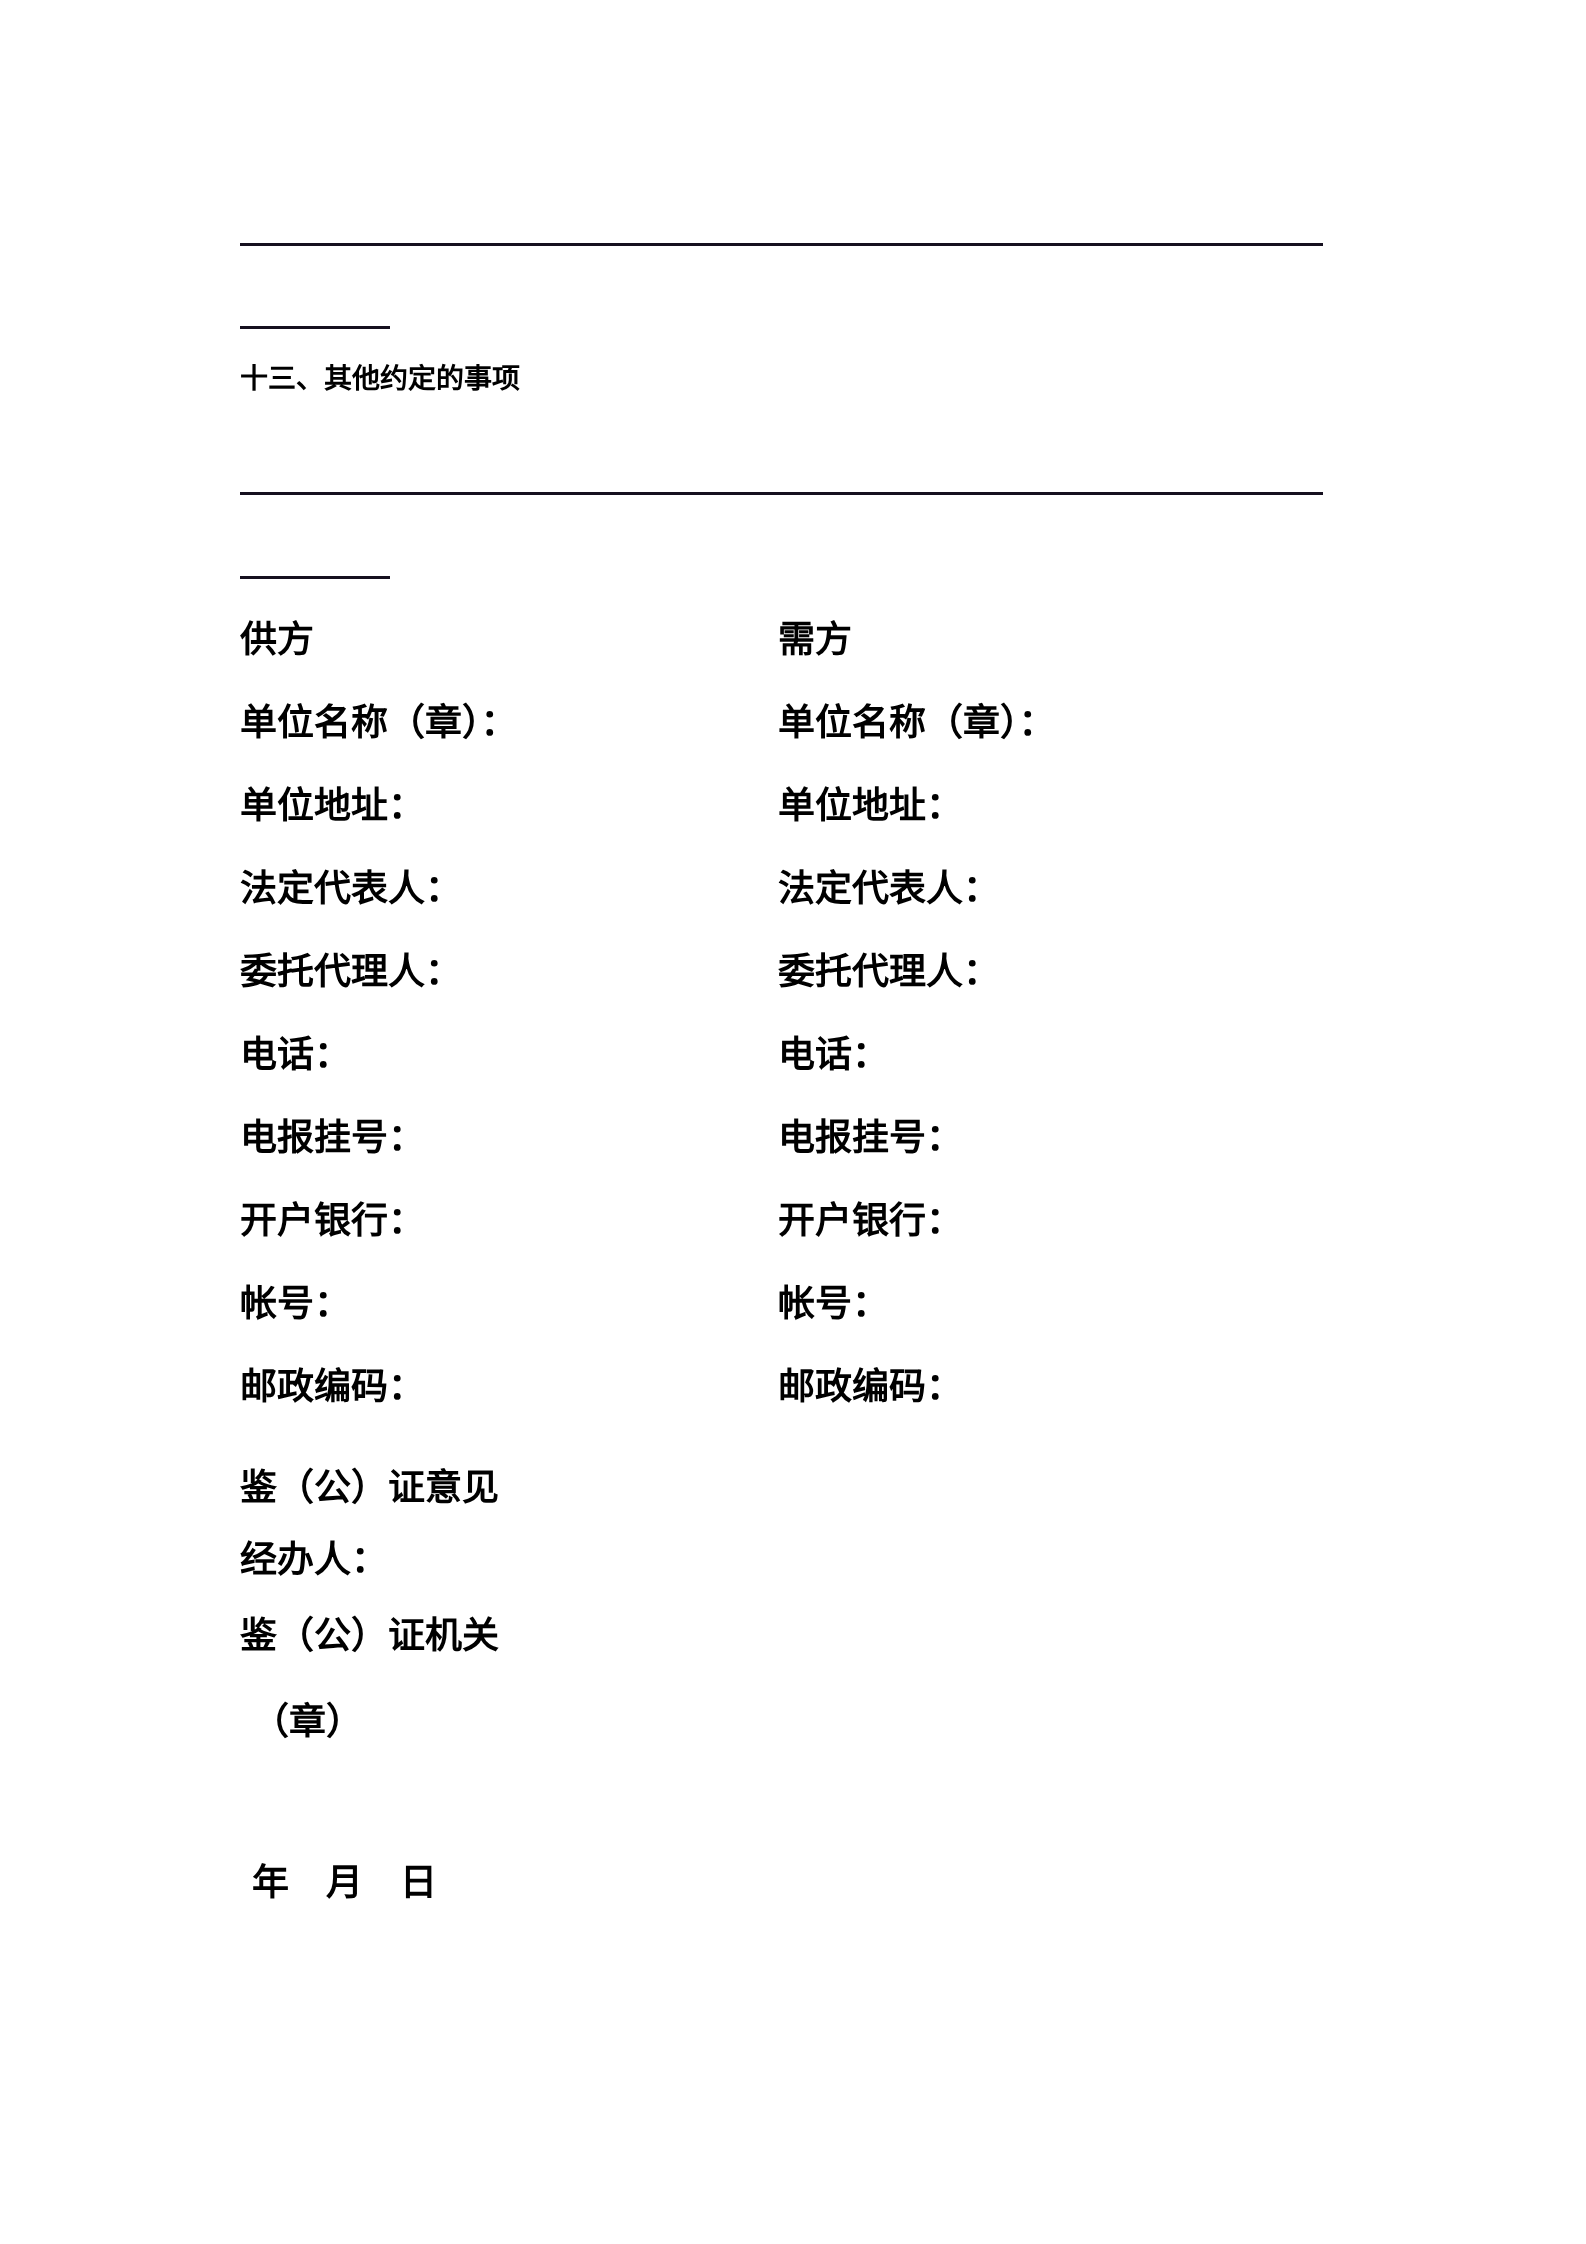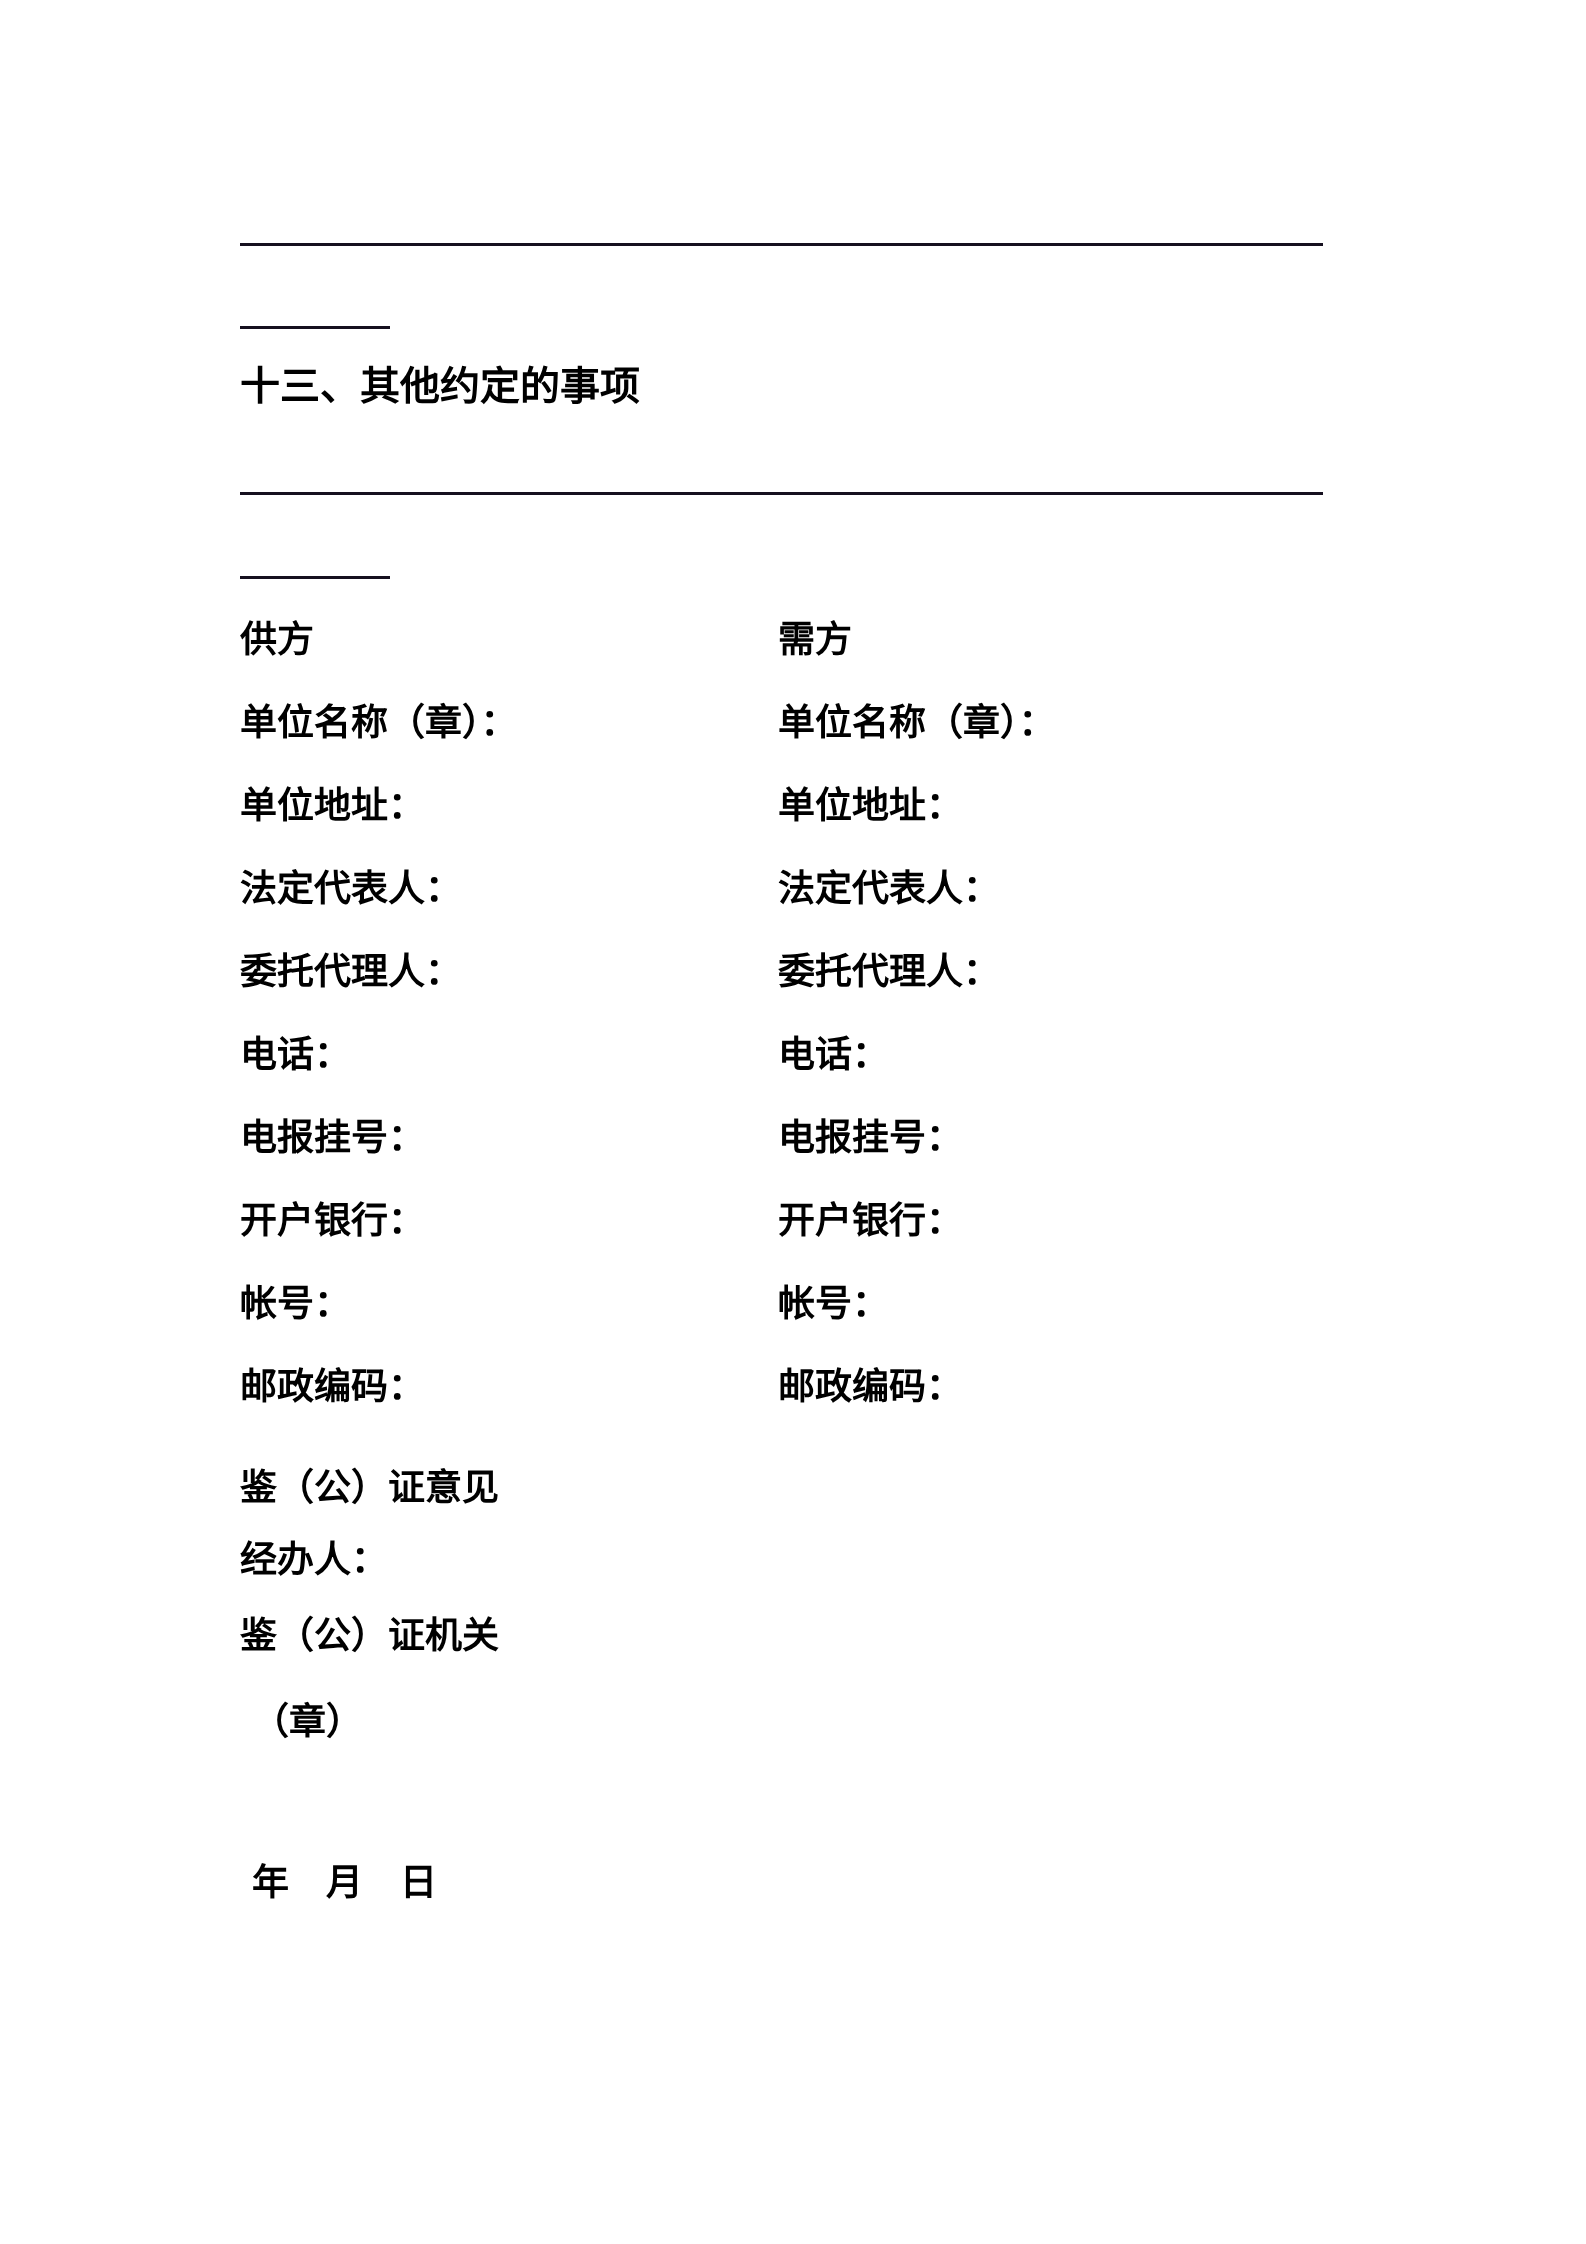--- a/index.html
+++ b/index.html
@@ -21,21 +21,21 @@
     height: 3px;
     background: #15101f;
   }
   .rule.long  { left: 240px; width: 1083px; }
   .rule.short { left: 240px; width: 150px; }
   .heading {
     position: absolute;
     left: 240px;
     top: 364px;
     margin: 0;
-    font-size: 40px;
+    font-size: 28px;
     font-weight: 700;
     line-height: 1.1;
     white-space: nowrap;
     color: #000000;
   }
   .row {
     position: absolute;
     font-size: 37px;
     font-weight: 700;
     line-height: 1.05;

